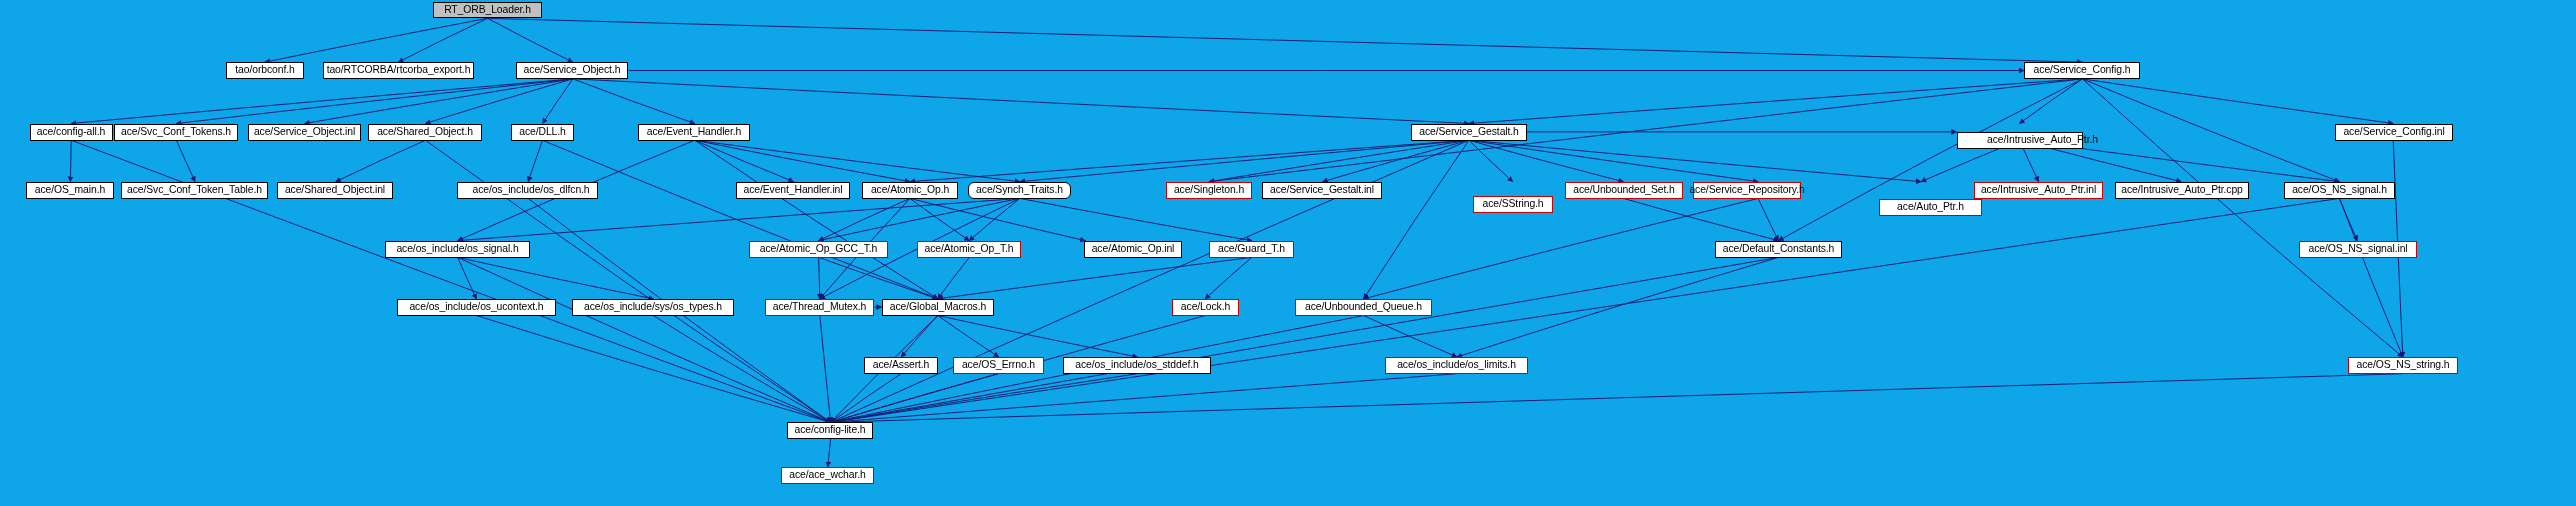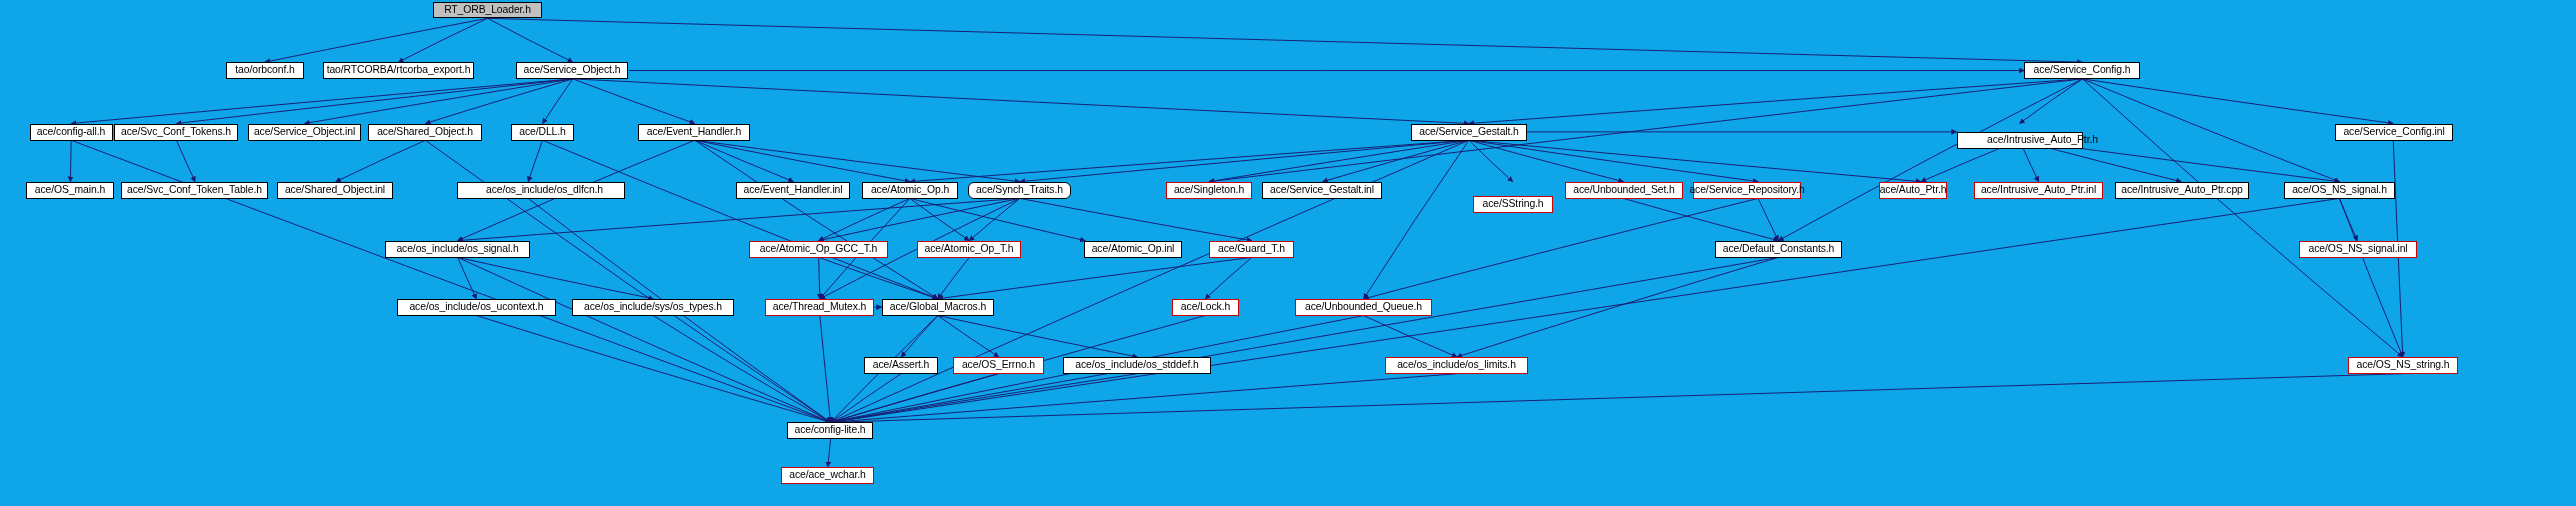--- a/index.html
+++ b/index.html
@@ -126,30 +126,30 @@
       <div class="node" style="left: 248px; top: 124px; width: 113px;">ace/Service_Object.inl</div>
       <div class="node" style="left: 368px; top: 124px; width: 114px;">ace/Shared_Object.h</div>
       <div class="node" style="left: 511px; top: 124px; width: 63px;">ace/DLL.h</div>
       <div class="node" style="left: 638px; top: 124px; width: 112px;">ace/Event_Handler.h</div>
       <div class="node" style="left: 1411px; top: 124px; width: 116px;">ace/Service_Gestalt.h</div>
       <div class="node" style="left: 1957px; top: 132px; width: 126px; padding-left: 45px;">ace/Intrusive_Auto_Ptr.h</div>
       <div class="node" style="left: 2335px; top: 124px; width: 118px;">ace/Service_Config.inl</div>
       <div class="node" style="left: 26px; top: 182px; width: 88px;">ace/OS_main.h</div>
       <div class="node" style="left: 121px; top: 182px; width: 147px;">ace/Svc_Conf_Token_Table.h</div>
       <div class="node" style="left: 277px; top: 182px; width: 116px;">ace/Shared_Object.inl</div>
-      <div class="node" style="left: 457px; top: 182px; width: 168px; padding-left: 7px;">ace/os_include/os_dlfcn.h</div>
+      <div class="node" style="left: 457px; top: 182px; width: 141px; padding-left: 7px;">ace/os_include/os_dlfcn.h</div>
       <div class="node" style="left: 736px; top: 182px; width: 114px;">ace/Event_Handler.inl</div>
       <div class="node" style="left: 862px; top: 182px; width: 96px;">ace/Atomic_Op.h</div>
       <div class="node" style="left: 968px; top: 182px; width: 103px; border-radius: 6px;">ace/Synch_Traits.h</div>
       <div class="node red" style="left: 1166px; top: 182px; width: 86px;">ace/Singleton.h</div>
       <div class="node" style="left: 1262px; top: 182px; width: 120px;">ace/Service_Gestalt.inl</div>
       <div class="node red" style="left: 1473px; top: 196px; width: 80px;">ace/SString.h</div>
       <div class="node red" style="left: 1565px; top: 182px; width: 118px;">ace/Unbounded_Set.h</div>
       <div class="node red" style="left: 1693px; top: 182px; width: 108px;">ace/Service_Repository.h</div>
-      <div class="node red" style="left: 1879px; top: 182px; width: 68px;">ace/Auto_Ptr.h</div>
+      <div class="node red" style="left: 1879px; top: 199px; width: 103px;">ace/Auto_Ptr.h</div>
       <div class="node red" style="left: 1974px; top: 182px; width: 129px;">ace/Intrusive_Auto_Ptr.inl</div>
       <div class="node" style="left: 2115px; top: 182px; width: 134px;">ace/Intrusive_Auto_Ptr.cpp</div>
       <div class="node" style="left: 2284px; top: 182px; width: 111px;">ace/OS_NS_signal.h</div>
       <div class="node" style="left: 385px; top: 241px; width: 145px;">ace/os_include/os_signal.h</div>
       <div class="node red" style="left: 749px; top: 241px; width: 139px;">ace/Atomic_Op_GCC_T.h</div>
       <div class="node red" style="left: 917px; top: 241px; width: 104px;">ace/Atomic_Op_T.h</div>
       <div class="node" style="left: 1036px; top: 241px; width: 98px; margin-left: 48px;">ace/Atomic_Op.inl</div>
       <div class="node red" style="left: 1209px; top: 241px; width: 85px;">ace/Guard_T.h</div>
       <div class="node" style="left: 1715px; top: 241px; width: 127px;">ace/Default_Constants.h</div>
       <div class="node red" style="left: 2299px; top: 241px; width: 118px;">ace/OS_NS_signal.inl</div>

